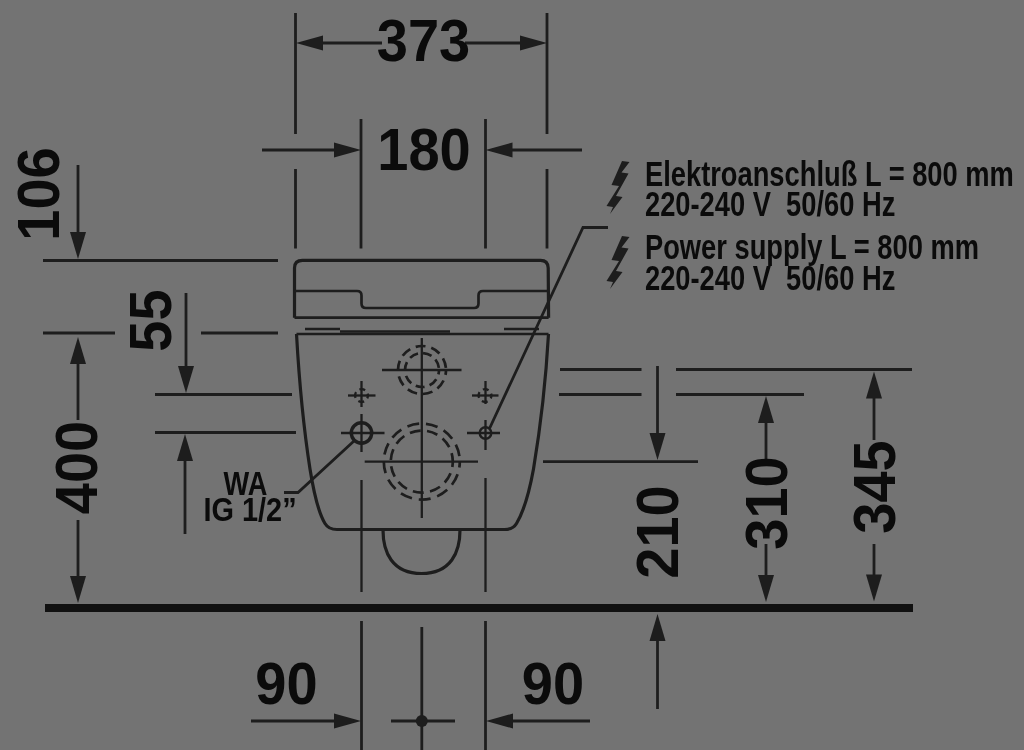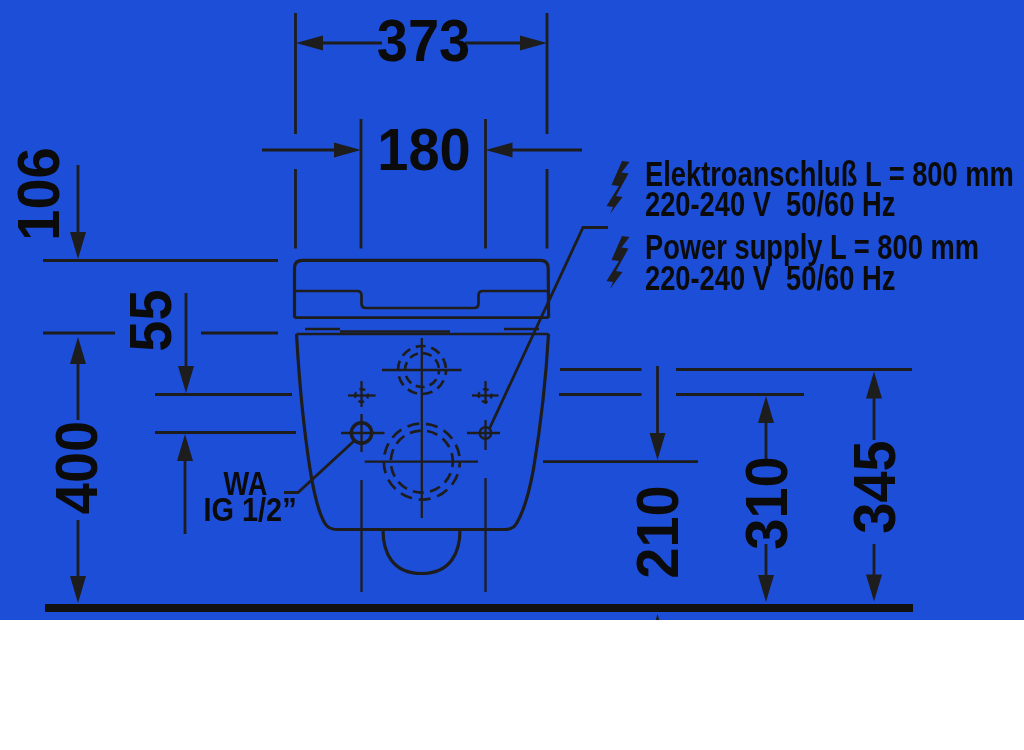--- a/index.html
+++ b/index.html
@@ -1,16 +1,16 @@
 <!DOCTYPE html>
 <html><head>
 <meta charset="utf-8">
 <style>
   html,body{margin:0;padding:0;background:#fff;}
-  .wrap{width:1024px;height:620px;position:relative;overflow:hidden;background:#1d4ed8;}
+  .wrap{width:1024px;height:750px;position:relative;overflow:hidden;background:#737373;}
   svg text{font-family:"Liberation Sans",sans-serif;font-weight:bold;fill:#0b0b0b;}
   .dimnum{font-size:59px;}
   .lbl{font-size:35px;}
   .wal{font-size:34px;}
 </style>
 </head>
 <body>
 <div class="wrap">
 <svg width="1024" height="750" viewBox="0 0 1024 750">
 <g stroke="#1d1d1d" stroke-width="2.8" fill="none" stroke-linecap="butt">

